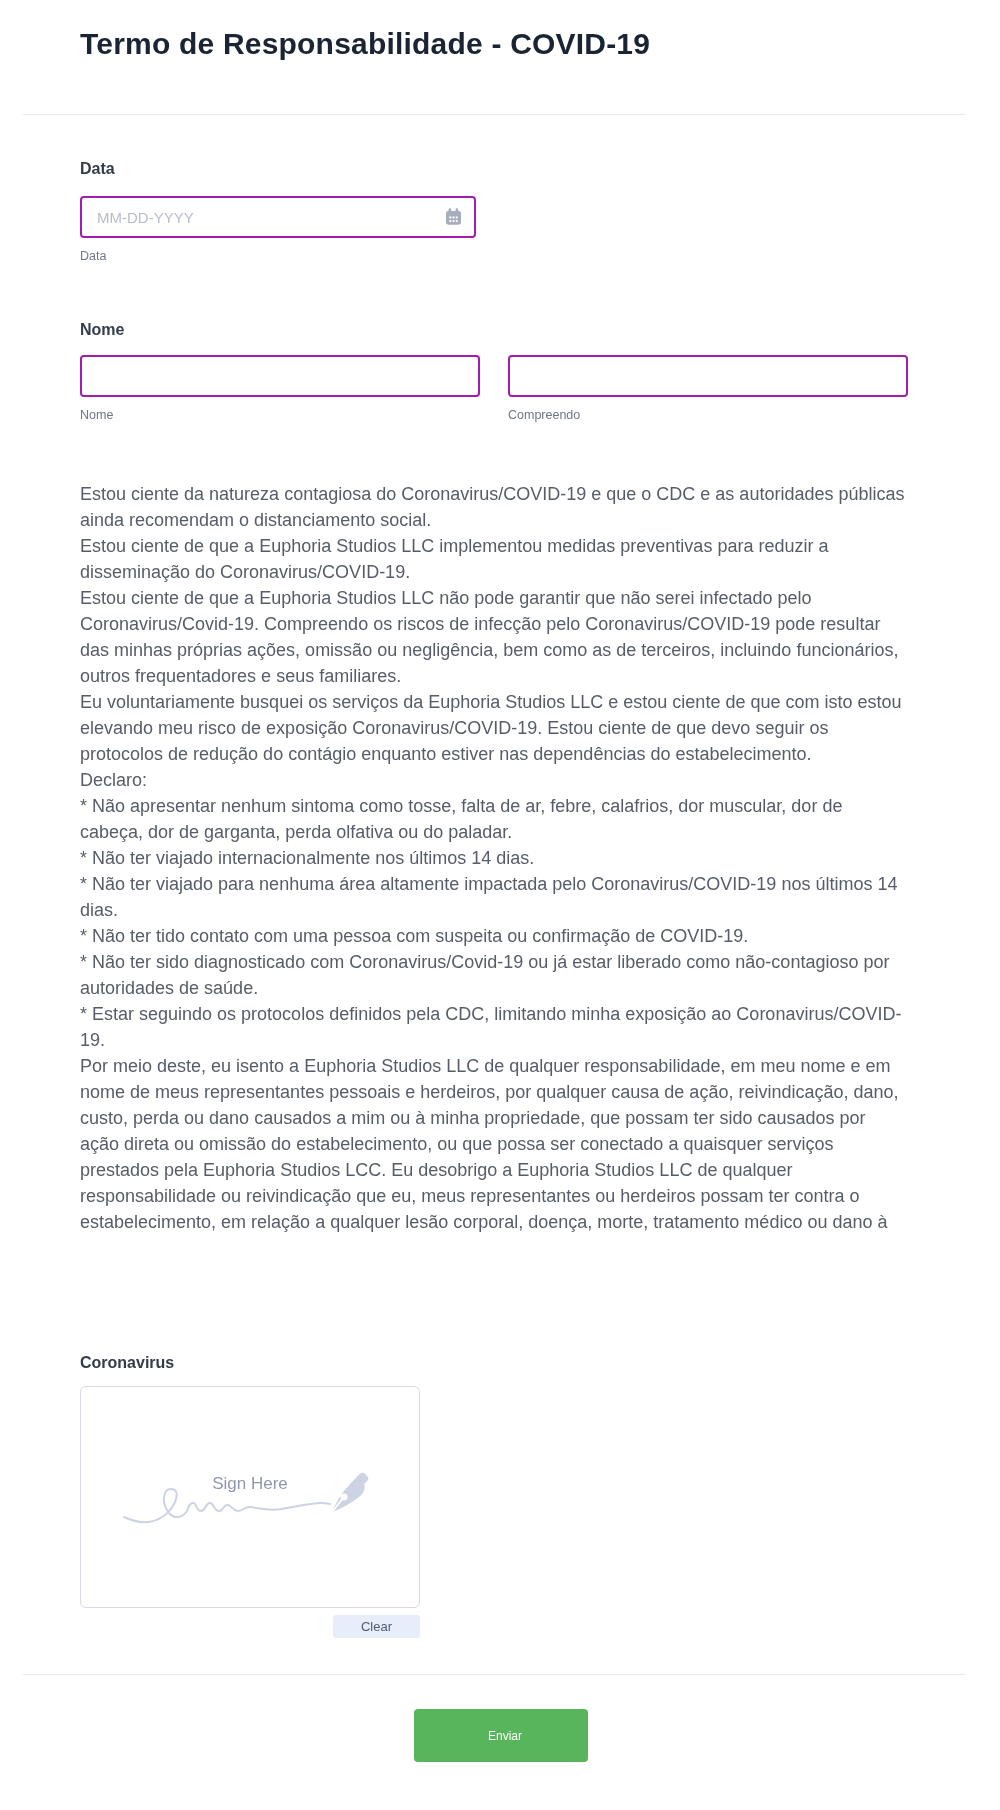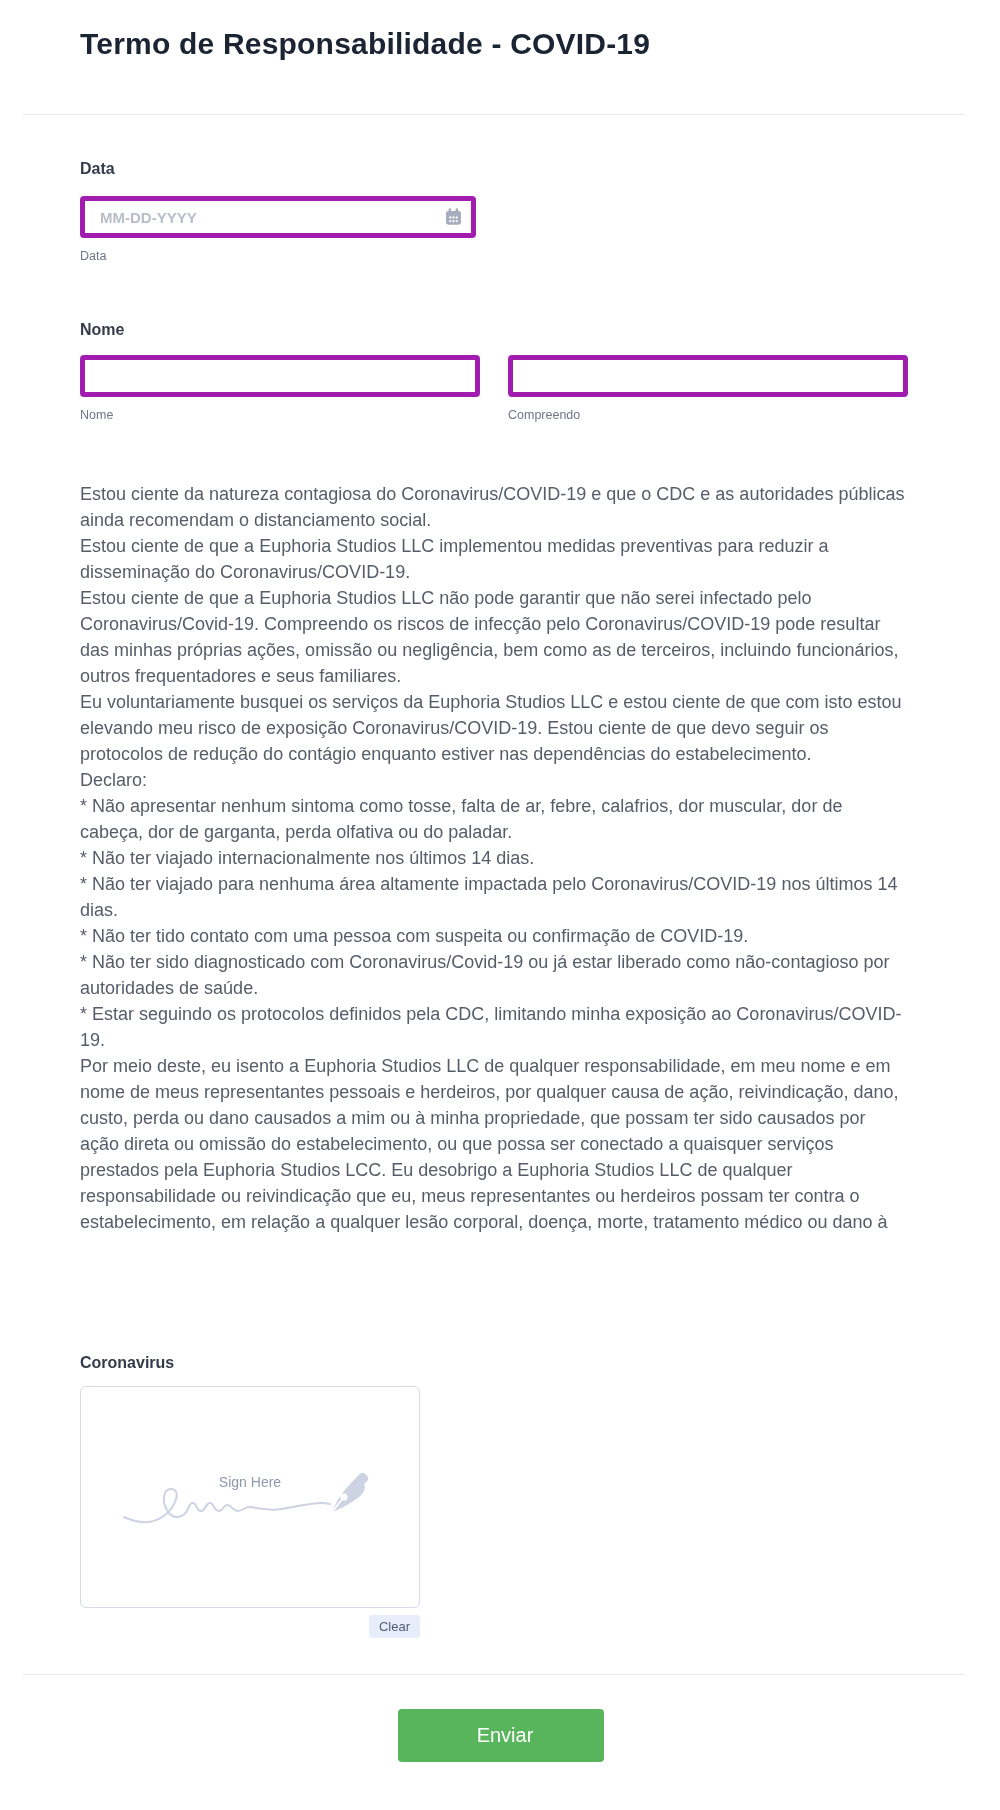--- a/index.html
+++ b/index.html
@@ -38,29 +38,28 @@
     color: #343b4a;
   }
   .date-field .field-label { margin-top: 44px; }
   .name-field .field-label { margin-top: 57px; }
   .signature-field .field-label { margin-top: 117px; }
 
   .input-wrap { position: relative; margin-top: 18px; width: 396px; }
   .text-input {
     width: 100%;
     height: 42px;
-    border: 5px solid #a21caf;
+    border: 2px solid #a21caf;
     border-radius: 4px;
     background: #fff;
     font-family: "Liberation Sans", sans-serif;
     font-size: 15px;
     color: #3c4454;
     padding: 0 40px 0 15px;
     outline: none;
-    font-weight: bold;
   }
   .text-input::placeholder { color: #b8bec9; opacity: 1; }
   .cal-icon {
     position: absolute;
     right: 13px;
     top: 50%;
     transform: translateY(-50%);
     width: 19px;
     height: 19px;
     cursor: pointer;
@@ -95,49 +94,49 @@
     border: 1px solid #d7dae7;
     border-radius: 6px;
     background: #fff;
     cursor: crosshair;
   }
   .sign-here {
     position: absolute;
     top: 87px;
     left: 50%;
     transform: translateX(-50%);
-    font-size: 14px;
+    font-size: 17px;
     color: #8f98ac;
   }
   .sig-squiggle { position: absolute; left: 40px; top: 100px; }
   .pen-icon { position: absolute; left: 250px; top: 84px; }
 
   .clear-row { width: 340px; display: flex; justify-content: flex-end; margin-top: 7px; }
   .clear-btn {
     border: none;
     background: #e8edfb;
     color: #4f5b76;
     font-family: "Liberation Sans", sans-serif;
     font-size: 13px;
     line-height: 17px;
-    padding: 3px 10px;
+    padding: 3px 28px;
     border-radius: 3px;
     cursor: pointer;
   }
 
   .submit-row { margin-top: 34px; display: flex; justify-content: center; }
   .submit-btn {
-    width: 206px;
+    width: 174px;
     height: 53px;
     border: none;
     border-radius: 4px;
     background: #58b55c;
     color: #ffffff;
     font-family: "Liberation Sans", sans-serif;
-    font-size: 20px;
+    font-size: 12px;
     cursor: pointer;
     transform: translateX(7px);
     padding-left: 14px;
   }
 </style>
 </head>
 <body>
 
 <div class="card">
   <div class="content">

